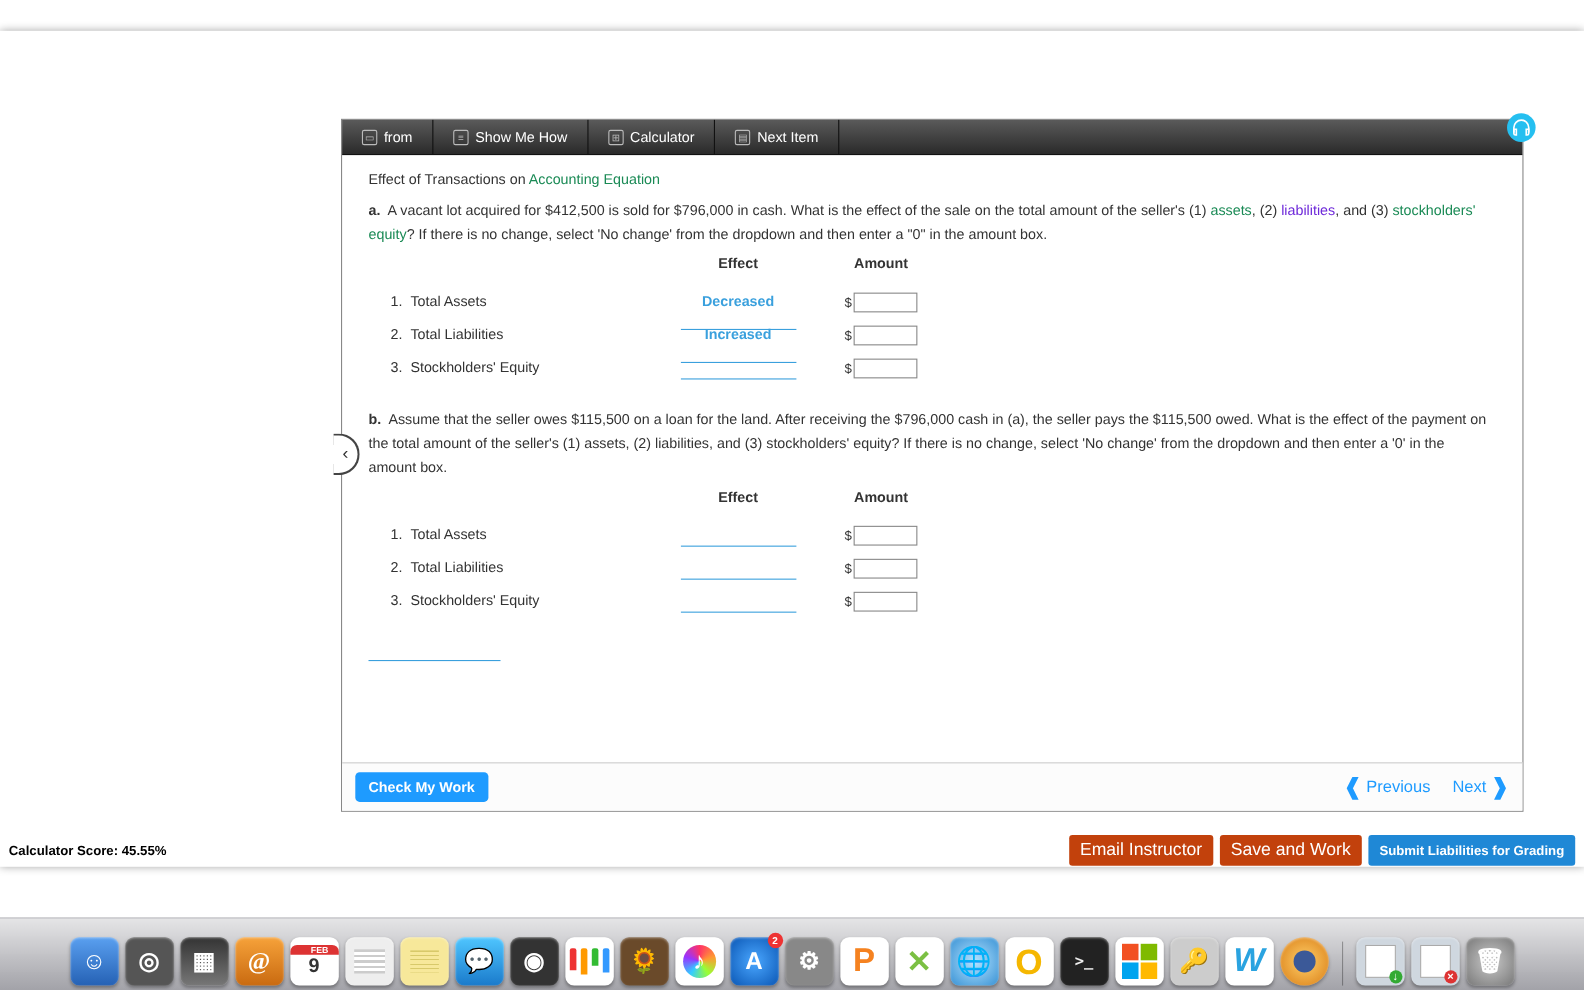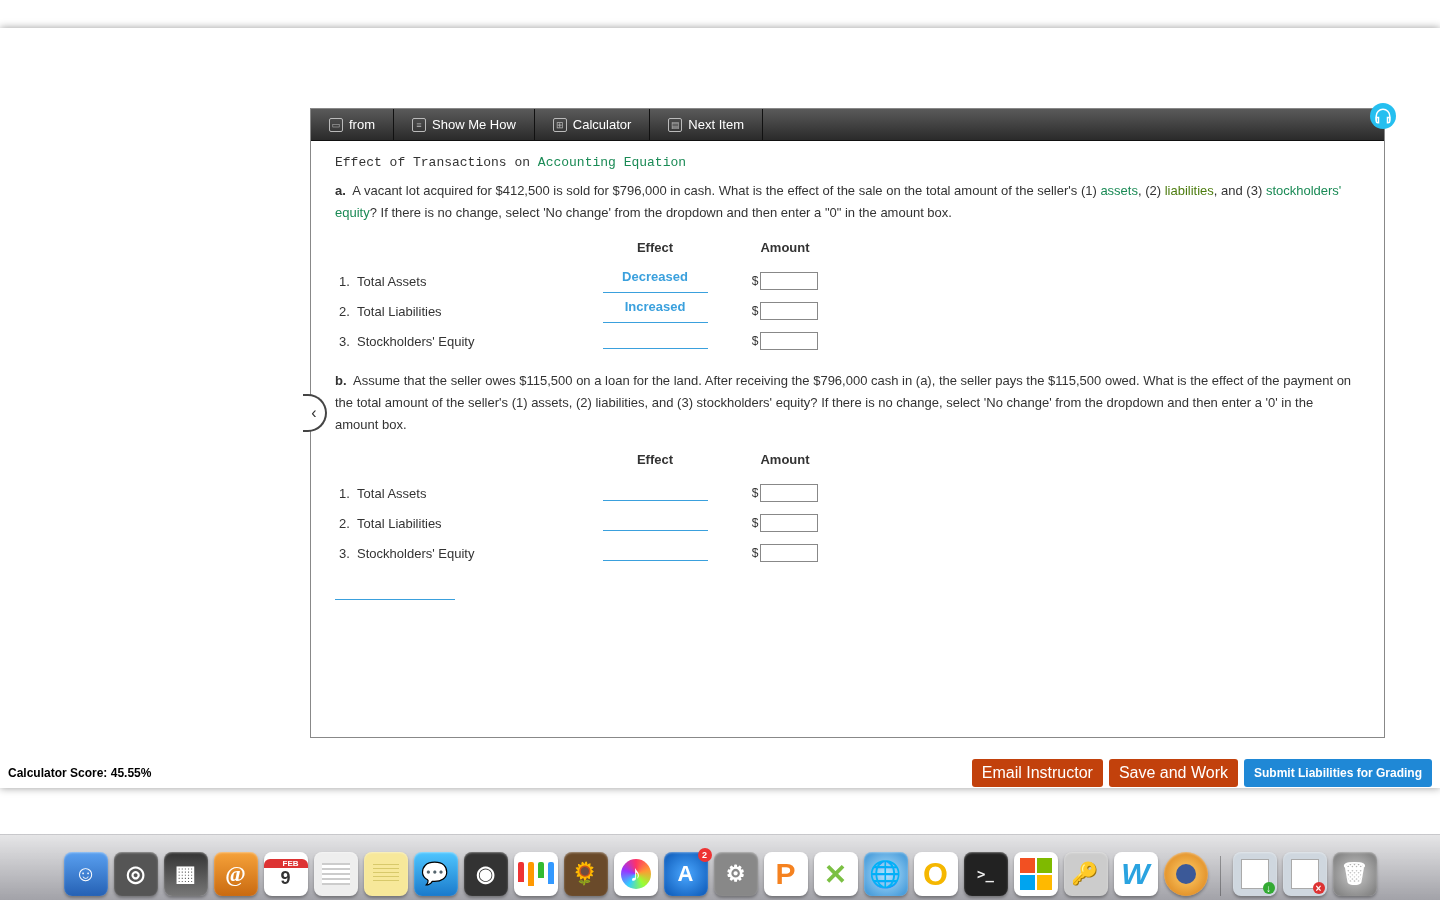--- a/index.html
+++ b/index.html
@@ -43,36 +43,36 @@
   width:14px; height:14px; border:1px solid #bbb; border-radius:2px;
   display:inline-flex; align-items:center; justify-content:center;
   font-size:9px; color:#bbb;
 }
 .content {
   padding: 14px 24px 0 24px;
   height: 556px;
   overflow:auto;
   color:#333;
 }
-.content .title { font-size:13px; color:#333; margin-bottom:10px;font-family:Liberation Mono, monospace;}
+.content .title { font-size:13px; color:#333; margin-bottom:10px;}
 .link-green { color:#1a8a55; }
-.link-blue { color:#4d7c0f;margin-top:25px; }
+.link-blue { color:#6d28d9;margin-top:25px; }
 .sec-p { line-height:1.7; margin-bottom:4px; }
 .bold { font-weight:bold; }
 .grid {
   margin: 8px 0 14px 0;
 }
 .ghead { display:flex; font-weight:bold; margin-bottom:4px;}
-.grow, .ghead { display:flex; align-items:center; height:30px;}
-.gc1 { width:250px; padding-left:4px;}
+.grow, .ghead { display:flex; align-items:flex-start; height:30px;}
+.gc1 { width:250px; padding-left:4px;margin-left:16px;}
 .gc2 { width:140px; text-align:center;}
 .gc3 { width:120px; text-align:center;}
 .effbox {
   display:inline-block; width:105px; font-weight:bold;
-  border-bottom:1.5px solid #3aa0dd; padding-bottom:8px;
+  border-bottom:1.5px solid #3aa0dd; padding-bottom:18px;
 }
 .effbox.blue { color:#3aa0dd; }
 .effbox.empty { height:18px; }
 .amtwrap { display:inline-flex; align-items:center; gap:2px;}
 .dollar { font-size:12px; }
 .amt {
   width:58px; height:18px; border:1px solid #888; font-size:12px;
   padding:0 3px;
 }
 .bottom-bar {
@@ -241,20 +241,33 @@
               <input class="amt" style="">
             </span></div>
       </div>
     </div>
 
     <div style="margin-top:6px;">
       <span class="effbox empty" style="width:120px;"></span>
     </div>
   </div>
 
+  <div class="bottom-bar">
+    <button class="check-btn">Check My Work</button>
+    <div class="nav-group">
+      <div class="nav-link">
+        <span class="chev">❰</span>
+        <span>Previous</span>
+      </div>
+      <div class="nav-link">
+        <span>Next</span>
+        <span class="chev">❱</span>
+      </div>
+    </div>
+  </div>
 </div>
 
 <div class="expand-tab">
   <span>‹</span>
 </div>
 
 <div class="footer-strip">
   <div>
     <span class="bold">Calculator Score: </span><span class="bold">45.55%</span>
   </div>

